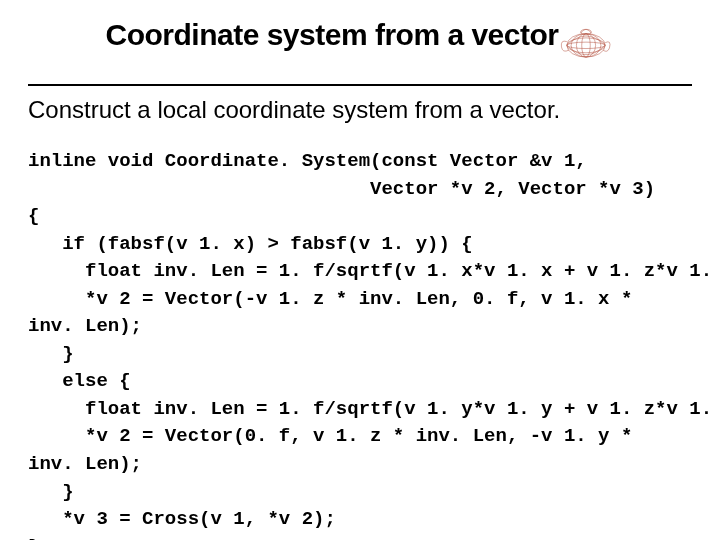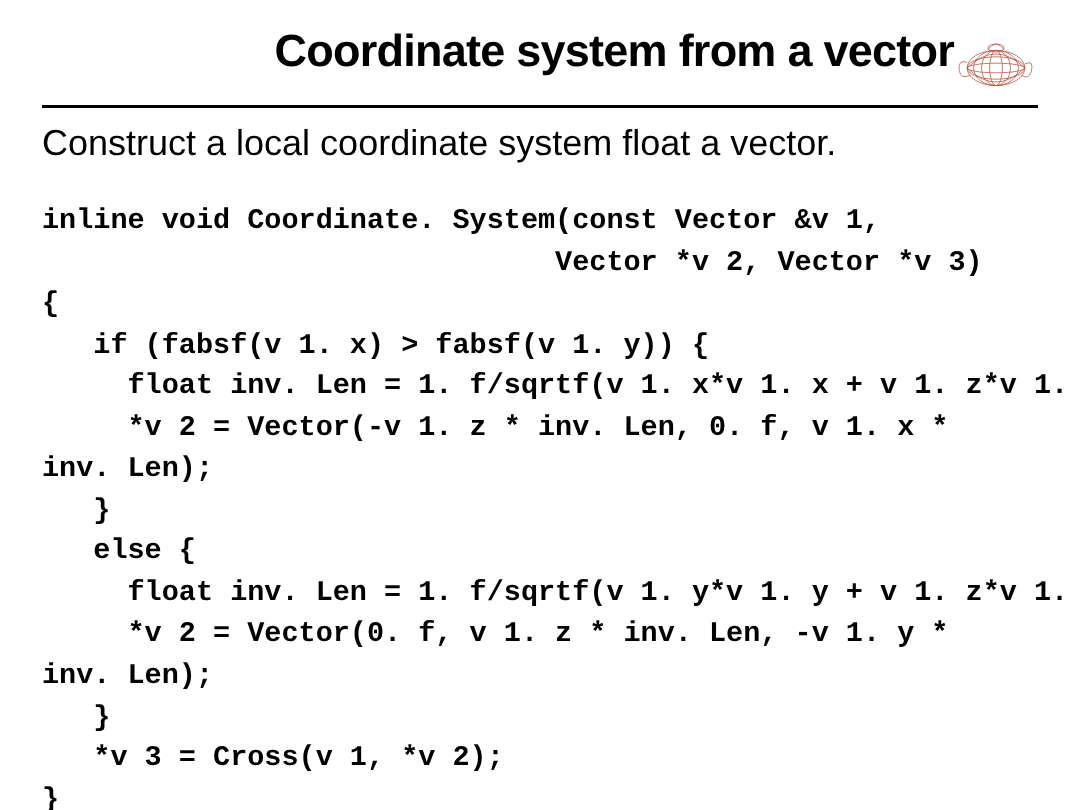--- a/index.html
+++ b/index.html
@@ -11,23 +11,23 @@
     font-family: Verdana, Geneva, sans-serif;
     color: #000;
   }
   .slide {
     box-sizing: border-box;
     padding: 18px 28px 10px 28px;
   }
   .header {
     display: flex;
     align-items: flex-start;
-    justify-content: flex-end;
+    justify-content: center;
     border-bottom: 2px solid #000;
-    padding-bottom: 6px;
+    padding-bottom: 20px;
     margin-bottom: 10px;
   }
   .title {
     font-size: 30px;
     font-weight: 700;
     line-height: 1.15;
     letter-spacing: -0.5px;
   }
   .logo {
     width: 56px;
@@ -68,21 +68,21 @@
           <path d="M14 55 Q50 90 86 55"></path>
           <ellipse cx="50" cy="30" rx="10" ry="5"></ellipse>
           <path d="M40 32 Q50 18 60 32"></path>
           <path d="M86 50 Q98 44 94 60 Q90 70 82 64"></path>
           <path d="M14 48 Q2 44 4 58 Q6 70 18 64"></path>
         </g>
       </svg>
     </div>
   </div>
 
-  <div class="subtitle">Construct a local coordinate system float a vector.</div>
+  <div class="subtitle">Construct a local coordinate system from a vector.</div>
 
   <div class="code" id="code-block">inline void Coordinate. System(const Vector &amp;v 1,
                               Vector *v 2, Vector *v 3)
 {
    if (fabsf(v 1. x) &gt; fabsf(v 1. y)) {
      float inv. Len = 1. f/sqrtf(v 1. x*v 1. x + v 1. z*v 1. z);
      *v 2 = Vector(-v 1. z * inv. Len, 0. f, v 1. x *
 inv. Len);
    }
    else {

